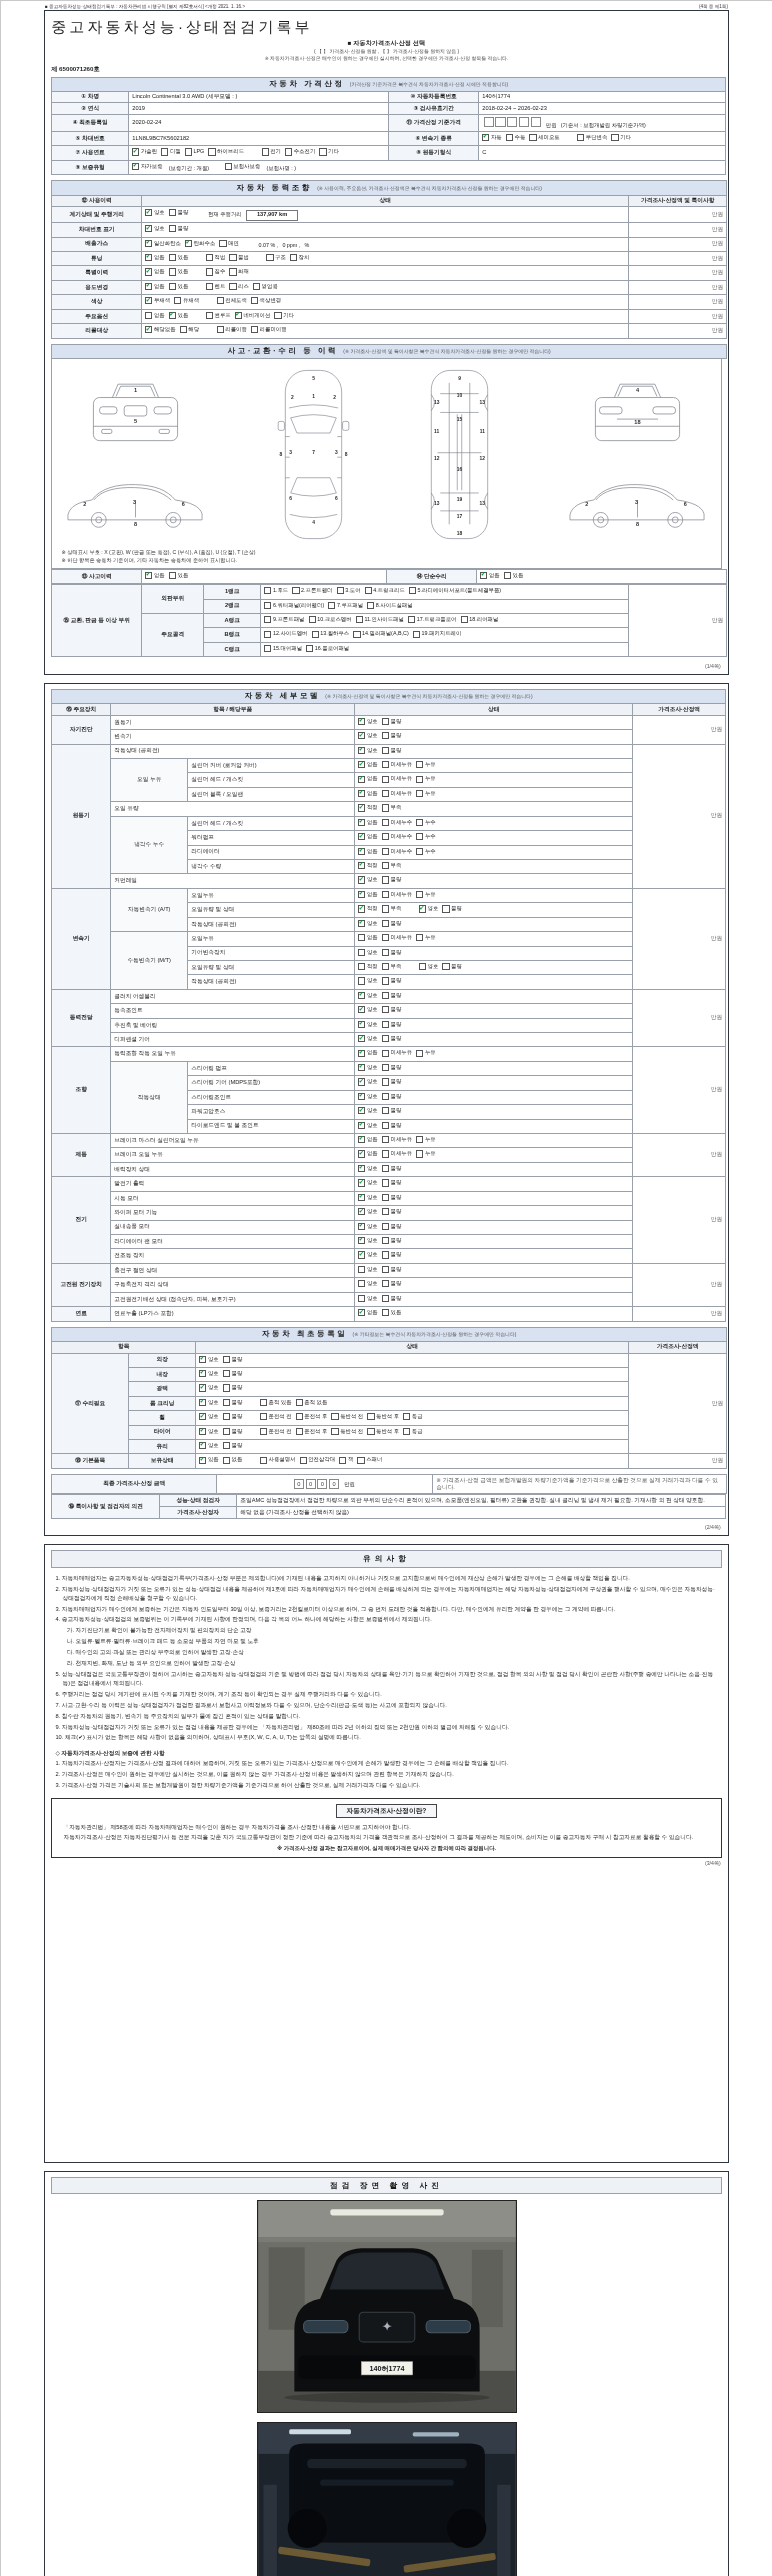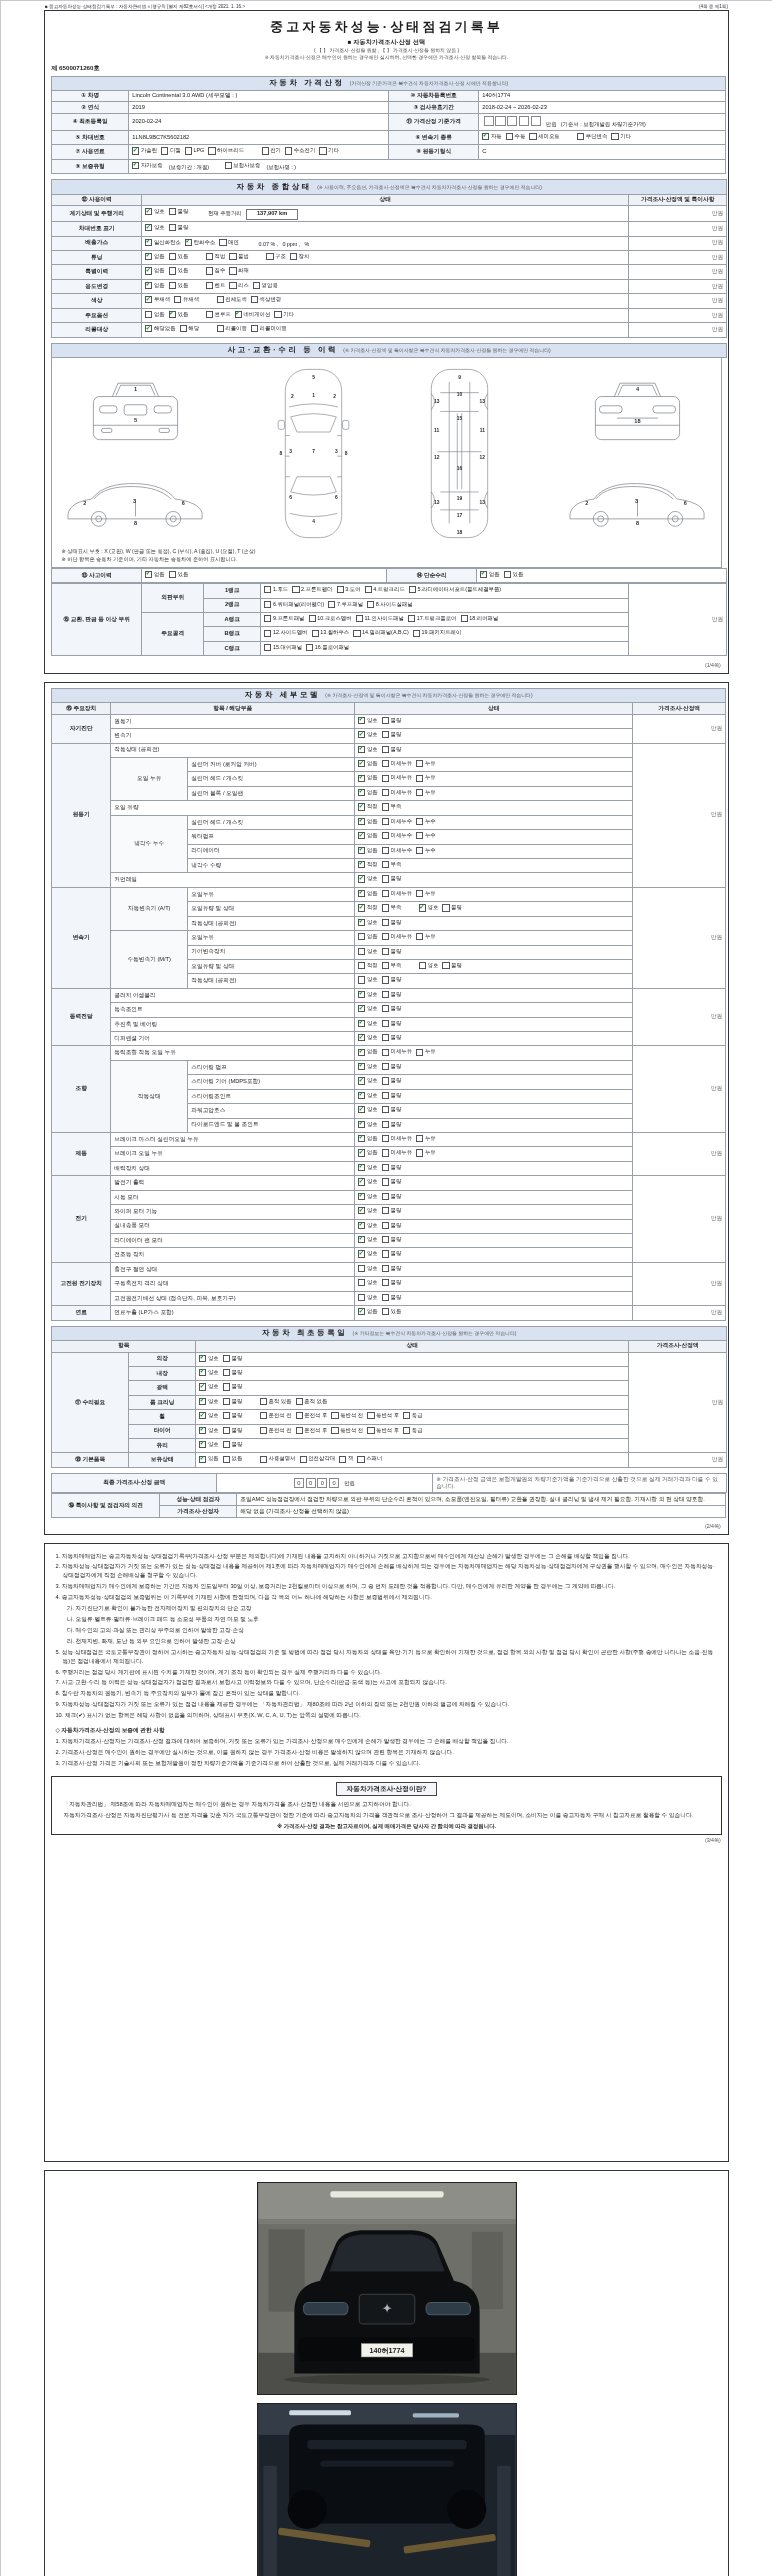--- a/index.html
+++ b/index.html
@@ -1,20 +1,20 @@
 <!DOCTYPE html>
 <html style="font-size:8.2px"><head>
 <meta charset="utf-8">
 <style>
   html,body{margin:0;padding:0;}
   body{width:773px;min-height:2576px;background:#ffffff;font-family:"Liberation Sans","DejaVu Sans",sans-serif;color:#1b1b1b;border:0.5px solid #c9c9c9;box-sizing:border-box;}
   .sheet{width:685px;margin:0 auto;padding-top:2.1px;}
   .topstrip{display:flex;justify-content:space-between;font-size:4.6px;color:#333;padding:0.5px 1px 1.5px;}
   .box{border:0.8px solid #2f3640;margin-bottom:8.2px;padding:5.2px 6.2px 3.1px;background:#fff;}
-  .maintitle{text-align:center;font-size:13px;font-weight:bold;letter-spacing:3.1px;margin:2.1px 0 1.5px;}
+  .maintitle{text-align:left;font-size:15px;font-weight:normal;letter-spacing:3.1px;margin:2.1px 0 1.5px;}
   .subtitle{text-align:center;font-weight:bold;font-size:6.2px;margin:0.5px 0;}
   .subnote{text-align:center;font-size:4.9px;color:#444;margin:0.5px 0;}
   .docno{font-size:6.2px;font-weight:bold;margin:4.1px 0 2.6px;}
   .mount{margin-bottom:5.2px;}
   .mount.tight{margin-bottom:0;}
   table.ftbl{width:100%;border-collapse:collapse;table-layout:fixed;}
   table.ftbl td{border:0.5px solid #9aa0aa;font-size:5.7px;padding:1.5px 3.1px;vertical-align:middle;line-height:1.35;overflow:hidden;}
   td.lbl{background:#f2f5fa;font-weight:bold;text-align:center;}
   td.lbl.sub{background:#f8fafc;font-weight:normal;}
   td.band{background:#d9e2f0;text-align:center;padding:2.6px;border:0.5px solid #9aa0aa;}
@@ -164,21 +164,21 @@
       </div>
     <div class="mount" id="comp-mount">
         <table class="ftbl">
           <colgroup>
             <col style="width: 90px;">
             <col style="width: 487px;">
             <col style="width: 98px;">
           </colgroup>
           <tbody>
             <tr class="bandrow">
-              <td class="band" colspan="3"><span class="bandtitle">자동차 종합상태</span><span class="bandnote">(※ 사용이력, 주요옵션, 가격조사·산정액은 복수건식 자동차가격조사·산정을 원하는 경우에만 적습니다)</span></td>
+              <td class="band" colspan="3"><span class="bandtitle">자동차 동력조향</span><span class="bandnote">(※ 사용이력, 주요옵션, 가격조사·산정액은 복수건식 자동차가격조사·산정을 원하는 경우에만 적습니다)</span></td>
             </tr>
             <tr class="headrow">
               <td class="colhead">⑫ 사용이력</td>
               <td class="colhead">상태</td>
               <td class="colhead">가격조사·산정액 및 특이사항</td>
             </tr>
             <tr>
               <td class="lbl">계기상태 및 주행거리</td>
               <td class="val"><span class="cb on">
                   <span class="bx"></span>
@@ -1294,20 +1294,21 @@
               <td class="lbl">가격조사·산정자</td>
               <td class="val small">해당 없음 (가격조사·산정을 선택하지 않음)</td>
             </tr>
           </tbody>
         </table>
       </div>
     <div class="pagemark">(2/4쪽)</div>
   </div>
 
   <div class="box notices-minh">
+    <div class="plainband">유의사항</div>
     <div id="notices-mount">
         <div class="nline">1. 자동차매매업자는 중고자동차성능·상태점검기록부(가격조사·산정 부분은 제외합니다)에 기재된 내용을 고지하지 아니하거나 거짓으로 고지함으로써 매수인에게 재산상 손해가 발생한 경우에는 그 손해를 배상할 책임을 집니다.</div>
         <div class="nline">2. 자동차성능·상태점검자가 거짓 또는 오류가 있는 성능·상태점검 내용을 제공하여 제1호에 따라 자동차매매업자가 매수인에게 손해를 배상하게 되는 경우에는 자동차매매업자는 해당 자동차성능·상태점검자에게 구상권을 행사할 수 있으며, 매수인은 자동차성능·상태점검자에게 직접 손해배상을 청구할 수 있습니다.</div>
         <div class="nline">3. 자동차매매업자가 매수인에게 보증하는 기간은 자동차 인도일부터 30일 이상, 보증거리는 2천킬로미터 이상으로 하며, 그 중 먼저 도래한 것을 적용합니다. 다만, 매수인에게 유리한 계약을 한 경우에는 그 계약에 따릅니다.</div>
         <div class="nline">4. 중고자동차성능·상태점검의 보증범위는 이 기록부에 기재된 사항에 한정되며, 다음 각 목의 어느 하나에 해당하는 사항은 보증범위에서 제외됩니다.</div>
         <div class="nline sub">   가. 자기진단기로 확인이 불가능한 전자제어장치 및 편의장치의 단순 고장</div>
         <div class="nline sub">   나. 오일류·벨트류·필터류·브레이크 패드 등 소모성 부품의 자연 마모 및 노후</div>
         <div class="nline sub">   다. 매수인의 고의·과실 또는 관리상 부주의로 인하여 발생한 고장·손상</div>
         <div class="nline sub">   라. 천재지변, 화재, 도난 등 외부 요인으로 인하여 발생한 고장·손상</div>
         <div class="nline">5. 성능·상태점검은 국토교통부장관이 정하여 고시하는 중고자동차 성능·상태점검의 기준 및 방법에 따라 점검 당시 자동차의 상태를 육안·기기 등으로 확인하여 기재한 것으로, 점검 항목 외의 사항 및 점검 당시 확인이 곤란한 사항(주행 중에만 나타나는 소음·진동 등)은 점검내용에서 제외됩니다.</div>
@@ -1328,20 +1329,21 @@
       <div id="infobox-mount">
           <div class="nline">「자동차관리법」 제58조에 따라 자동차매매업자는 매수인이 원하는 경우 자동차가격을 조사·산정한 내용을 서면으로 고지하여야 합니다.</div>
           <div class="nline">자동차가격조사·산정은 자동차진단평가사 등 전문 자격을 갖춘 자가 국토교통부장관이 정한 기준에 따라 중고자동차의 가격을 객관적으로 조사·산정하여 그 결과를 제공하는 제도이며, 소비자는 이를 중고자동차 구매 시 참고자료로 활용할 수 있습니다.</div>
         </div>
       <div class="infofooter">※ 가격조사·산정 결과는 참고자료이며, 실제 매매가격은 당사자 간 합의에 따라 결정됩니다.</div>
     </div>
     <div class="pagemark">(3/4쪽)</div>
   </div>
 
   <div class="box">
+    <div class="plainband">점검 장면 촬영 사진</div>
 
     <div class="photowrap">
       <svg class="photo" width="258" height="211" viewBox="0 0 500 410">
         <rect width="500" height="410" fill="#6e6f69"></rect>
         <rect width="500" height="70" fill="#8d8e88"></rect>
         <rect x="140" y="16" width="220" height="12" rx="4" fill="#e9eadf"></rect>
         <rect x="0" y="70" width="500" height="10" fill="#7a7b74"></rect>
         <rect x="0" y="330" width="500" height="80" fill="#4d4e49"></rect>
         <rect x="20" y="90" width="70" height="160" fill="#5d5e58"></rect>
         <rect x="415" y="95" width="60" height="150" fill="#60615b"></rect>

